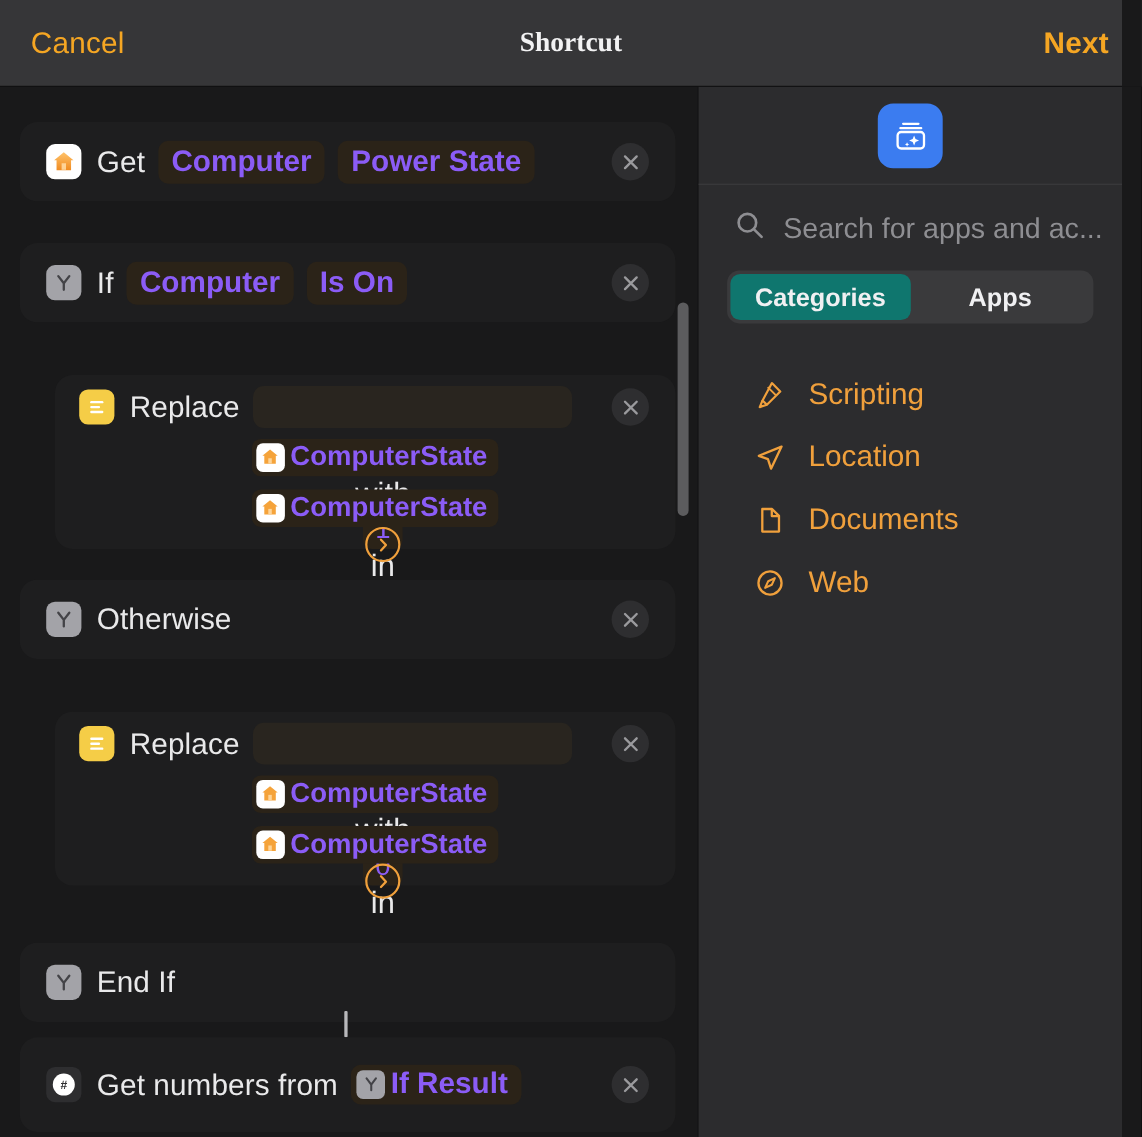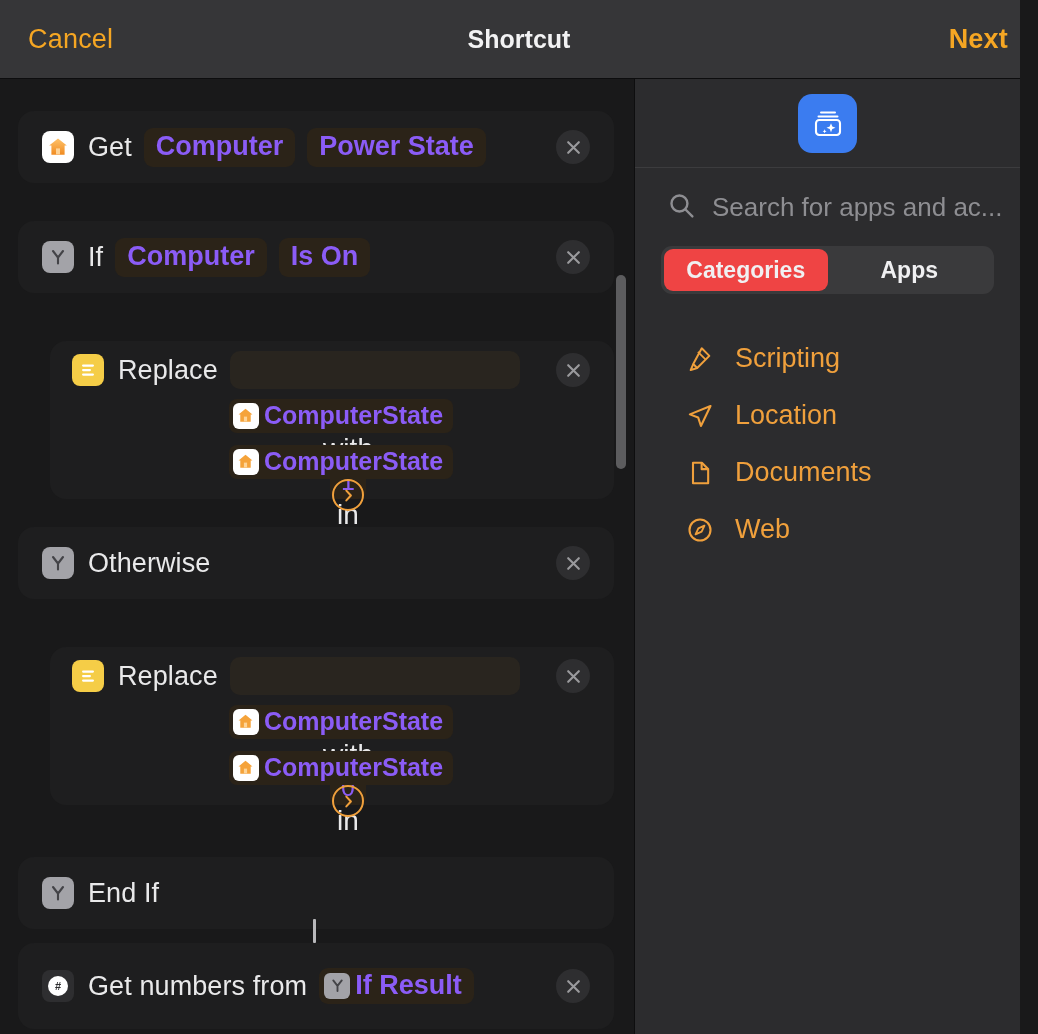--- a/index.html
+++ b/index.html
@@ -24,21 +24,21 @@
     position: absolute;
     top: 0; left: 0;
     width: 1038px;
     height: 79px;
     background: #363638;
     display: flex;
     align-items: center;
     border-bottom: 1px solid #0d0d0e;
   }
   .topbar-left  { position: absolute; left: 28px;  }
-  .topbar-title { position: absolute; left: 0; right: 0; text-align: center; }
+  .topbar-title { position: absolute; left: 0; right: 0; text-align: center; font-family: Liberation Serif, serif; }
   .topbar-right { position: absolute; right: 30px; }
 
   .btn-text {
     color: #f5a623;
     font-size: 27px;
     letter-spacing: .2px;
     cursor: pointer;
     background: none; border: none;
     font-family: "Liberation Sans", sans-serif;
   }
@@ -259,21 +259,21 @@
     flex: 1;
     display: flex;
     align-items: center;
     justify-content: center;
     border-radius: 9px;
     color: #f0f0f2;
     font-size: 23px;
     font-weight: bold;
     cursor: pointer;
   }
-  .seg.active { background: #ef4444; }
+  .seg.active { background: #0f766e; }
 
   .cat-list { margin-top: 36px; }
   .cat-item {
     height: 57px;
     display: flex;
     align-items: center;
     padding-left: 50px;
     cursor: pointer;
   }
   .cat-label {

